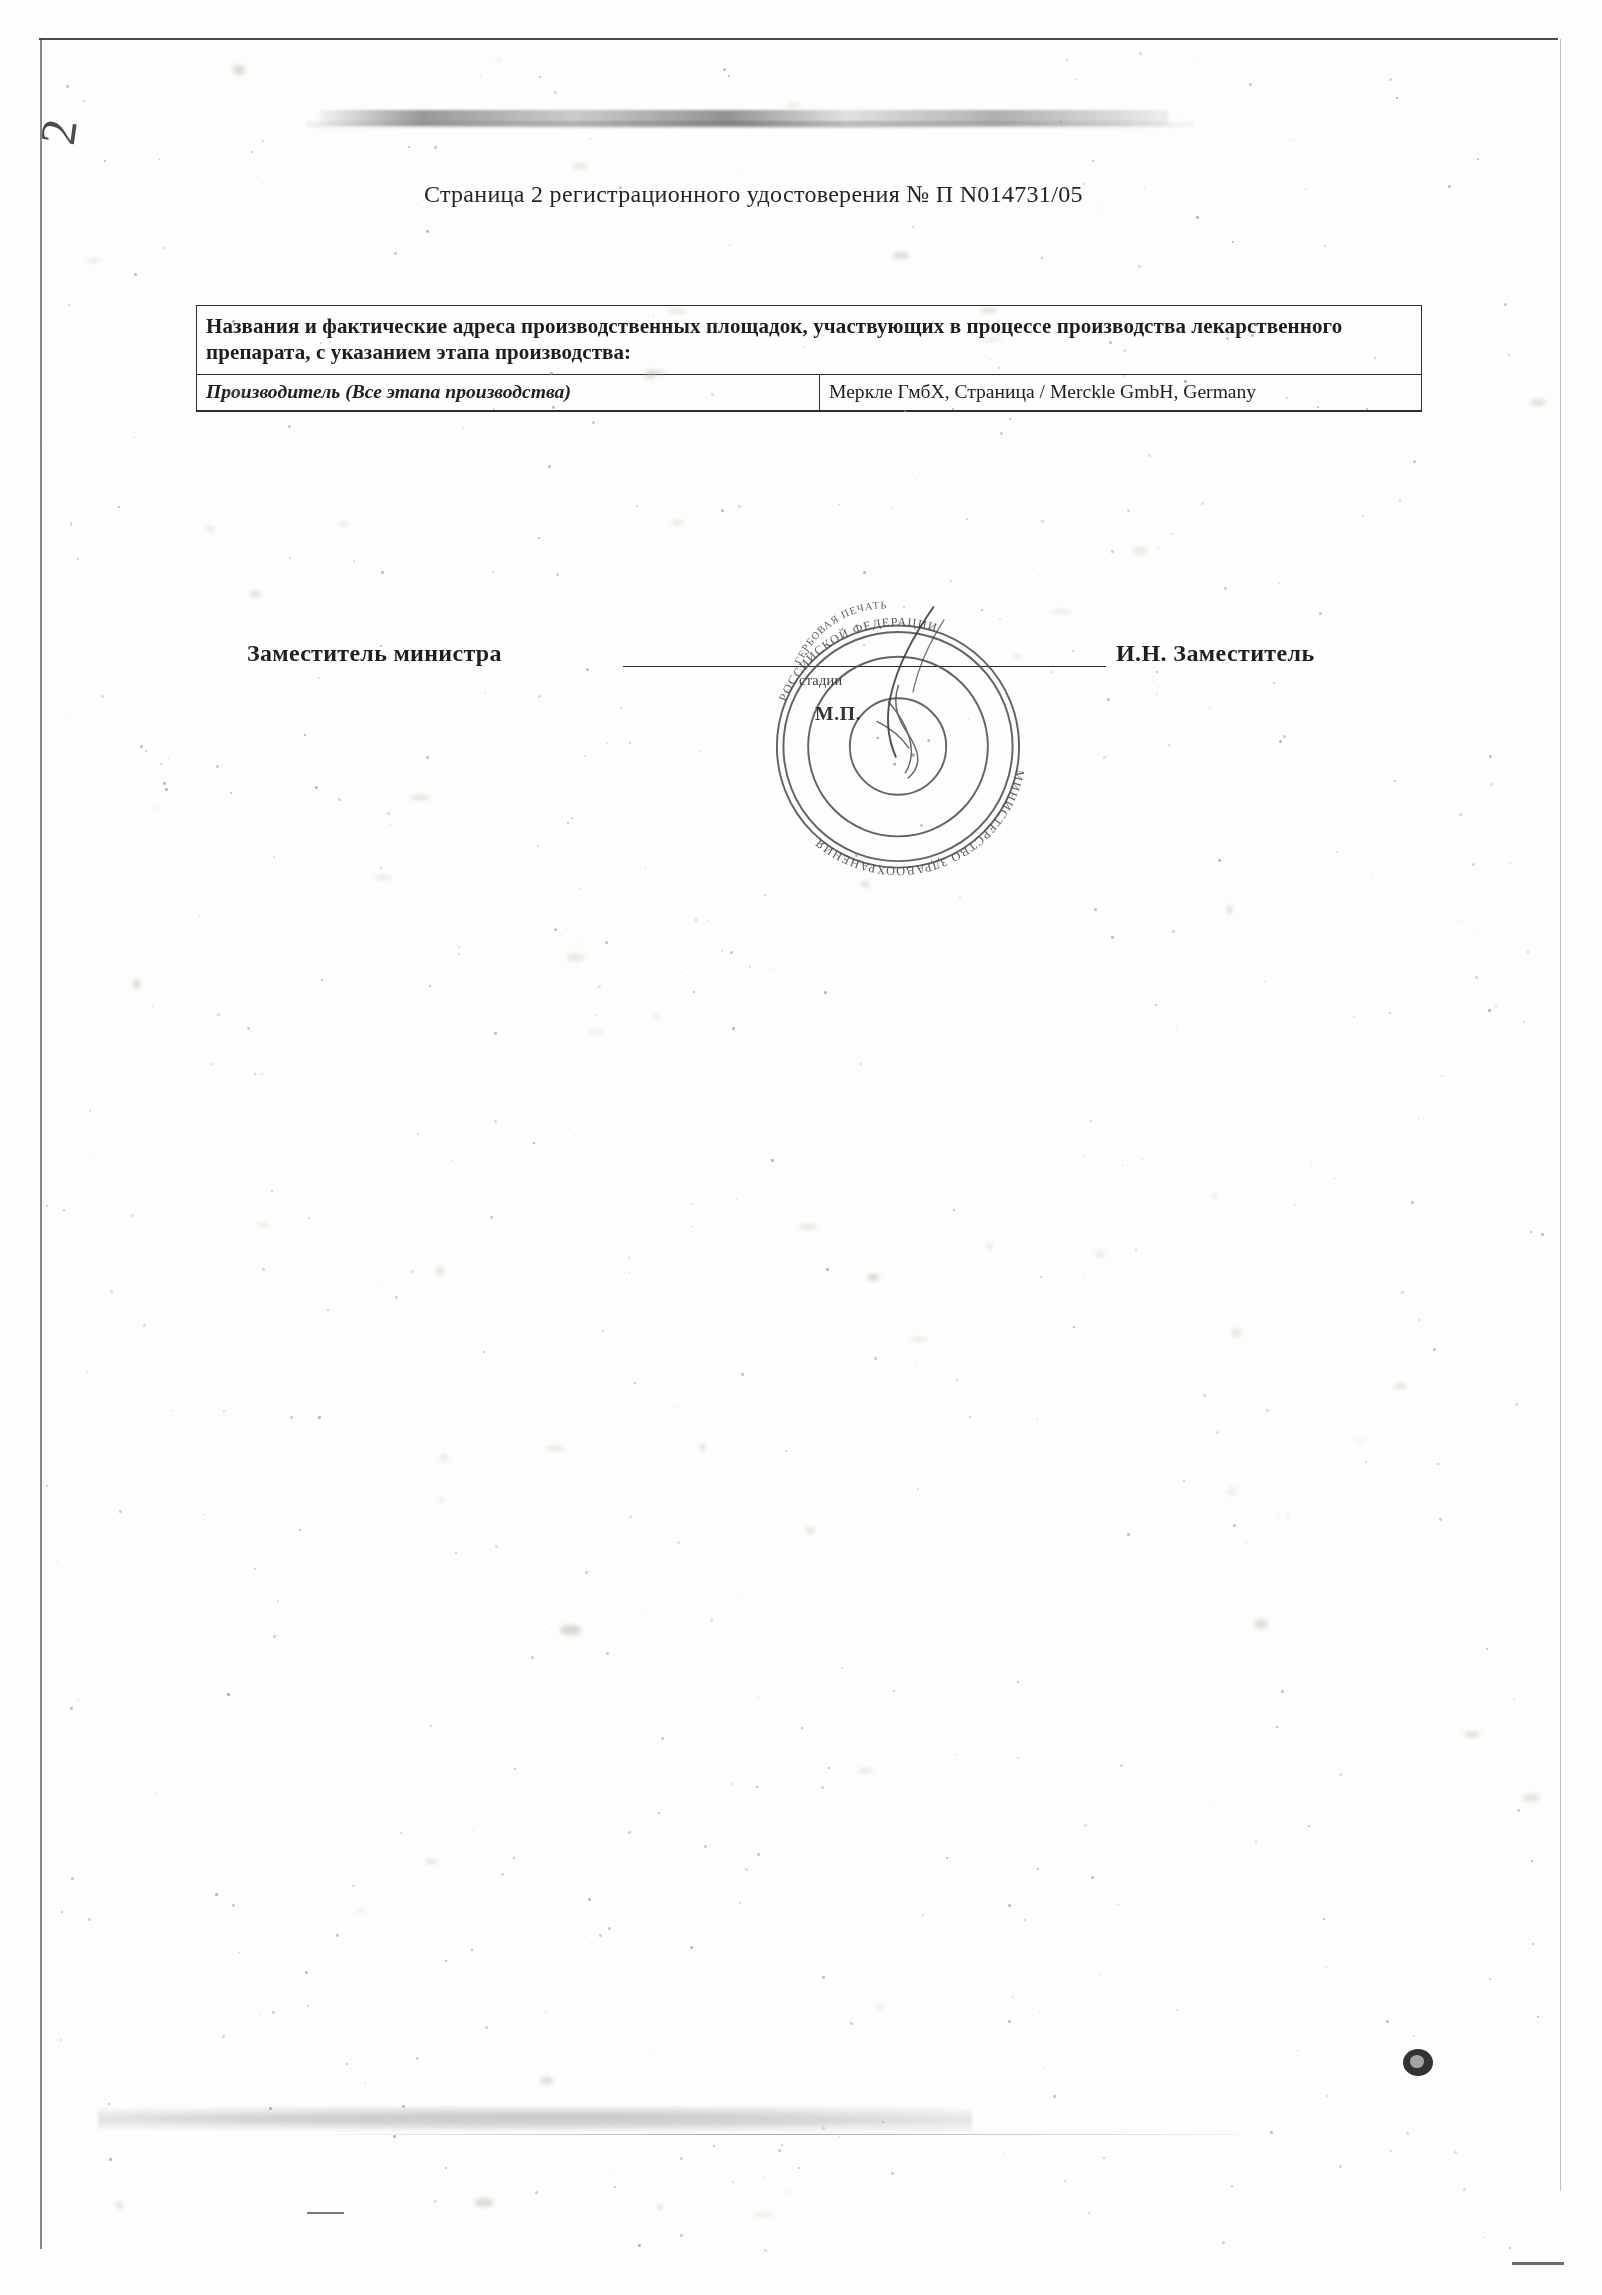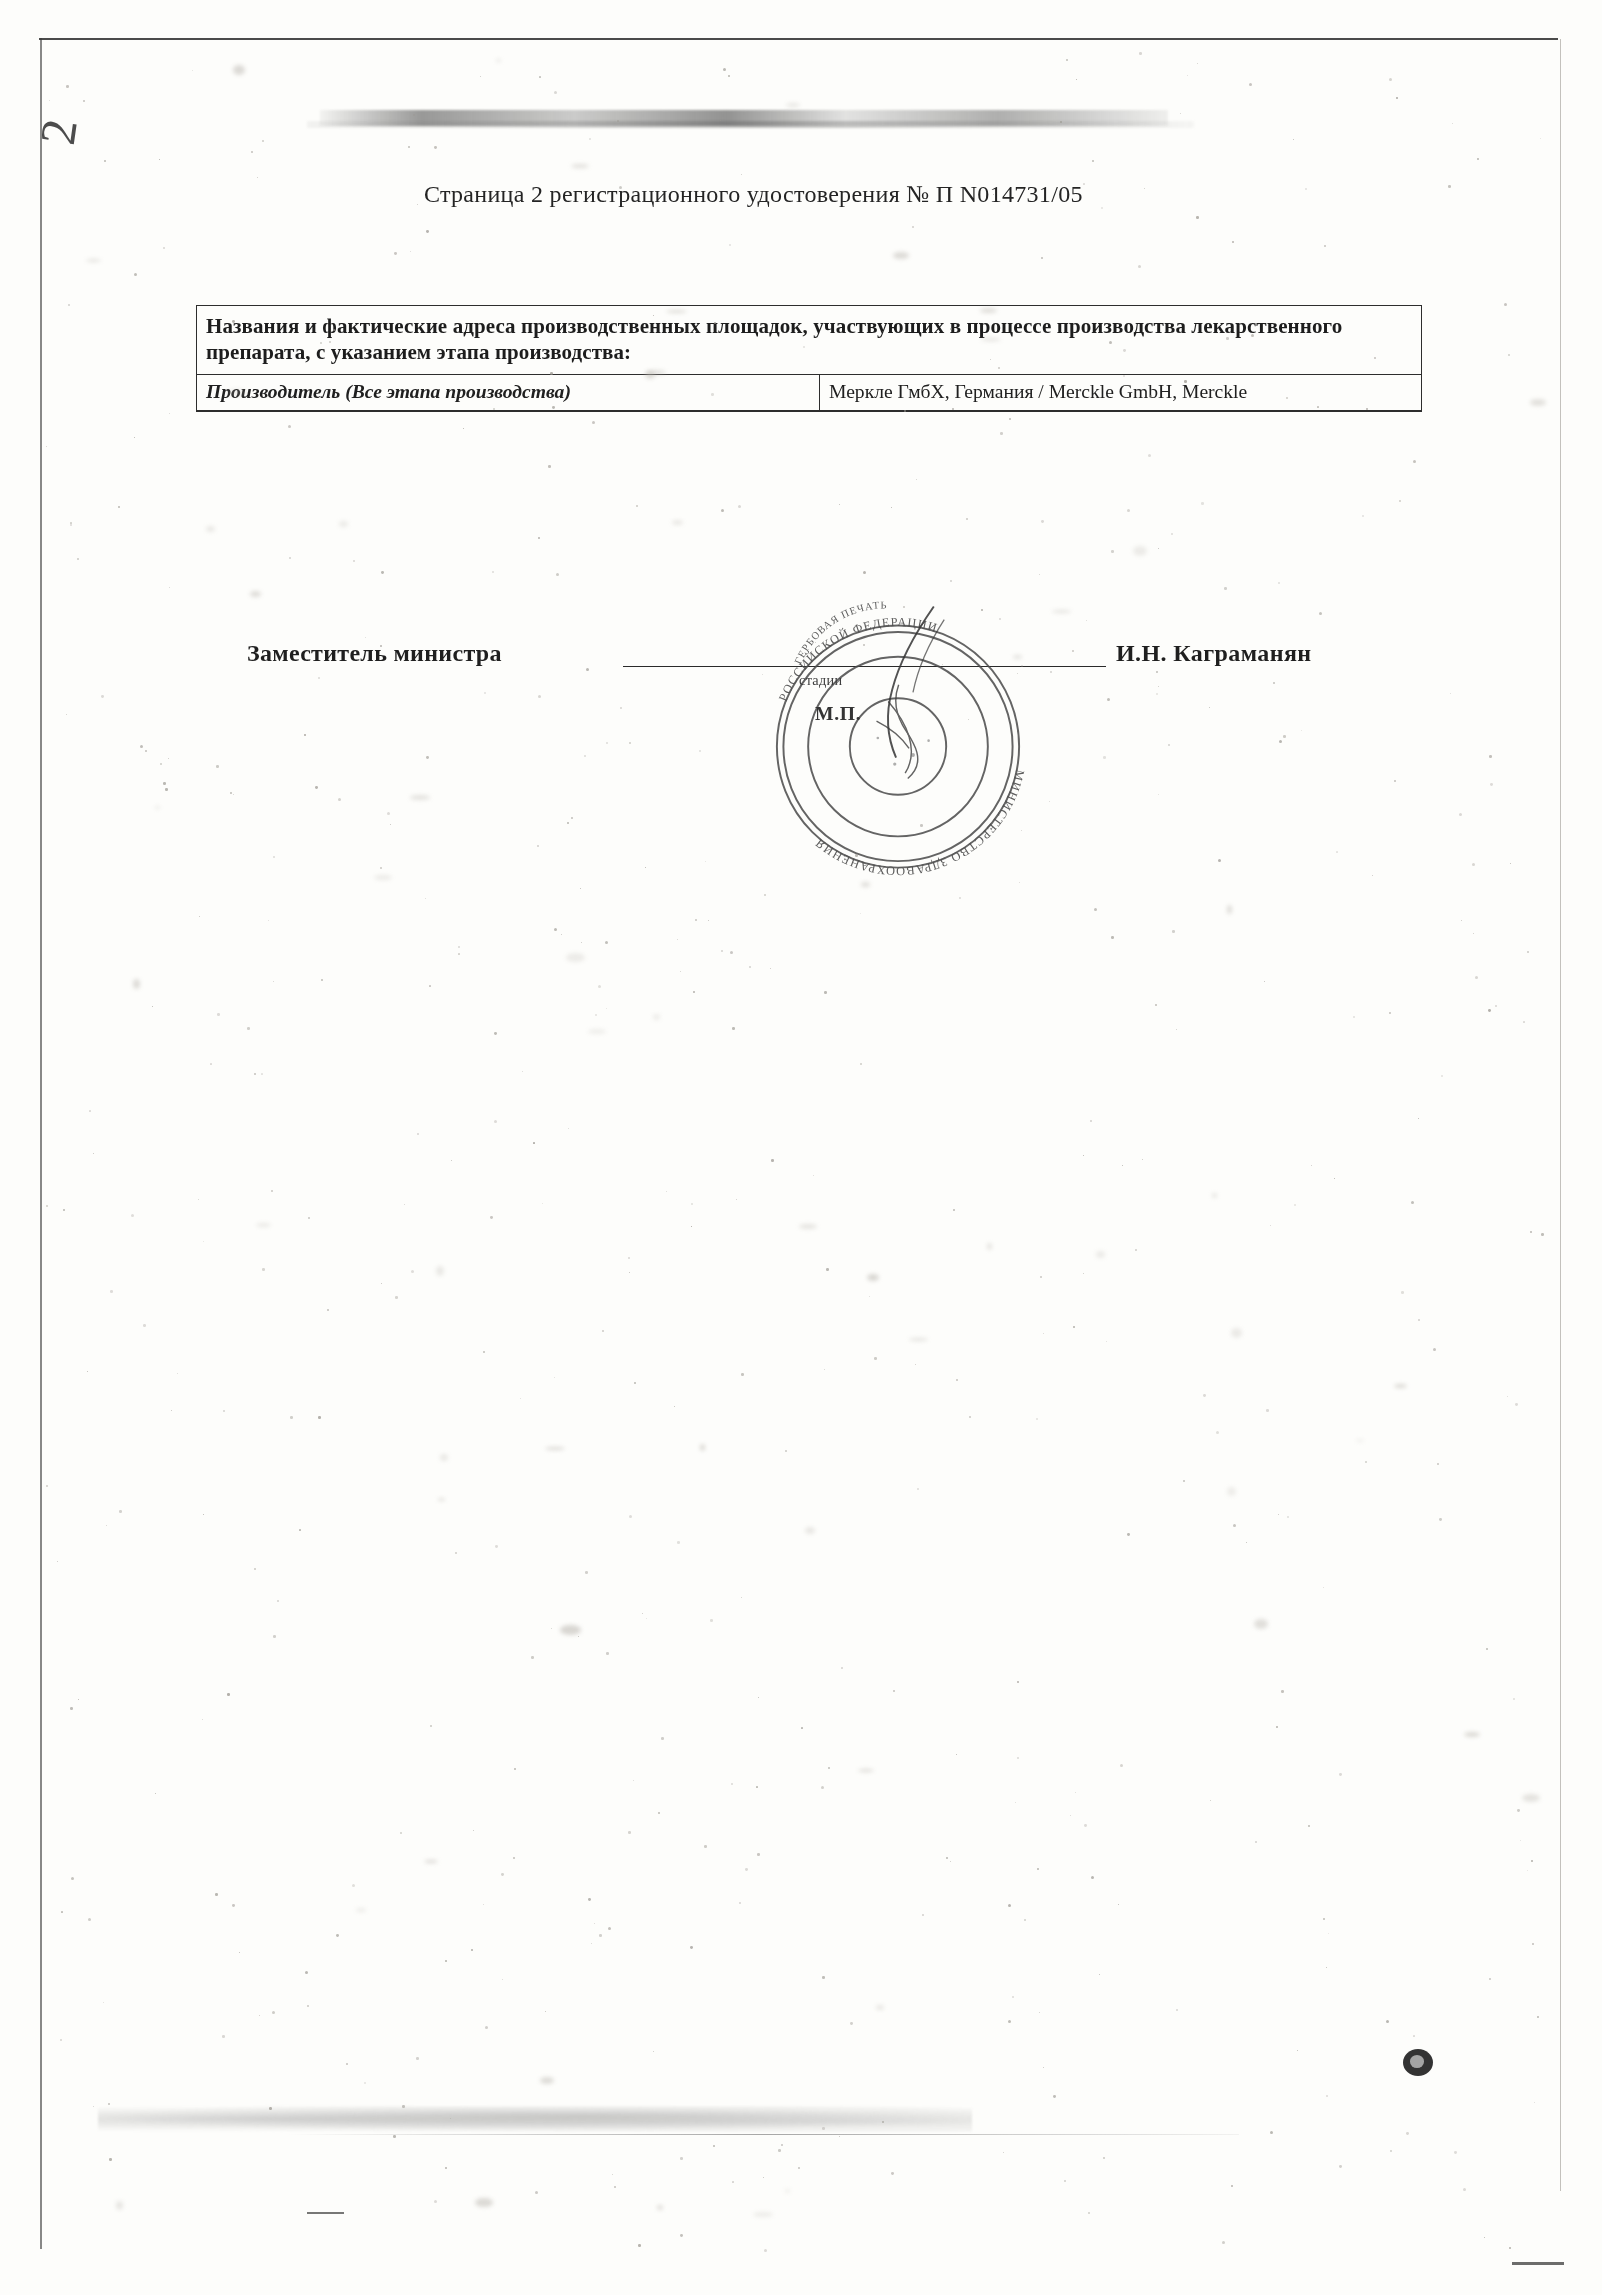--- a/index.html
+++ b/index.html
@@ -279,27 +279,27 @@
 
   <div class="scan-band"></div>
   <div class="scan-band2"></div>
 
   <div class="doc-heading">Страница  2 регистрационного удостоверения № П N014731/05</div>
 
   <div class="tbl">
     <div class="tbl-title">Названия и фактические адреса производственных площадок, участвующих в процессе производства лекарственного препарата, с указанием этапа производства:</div>
     <div class="tbl-row">
       <div class="tbl-cell-left">Производитель (Все этапа производства)</div>
-      <div class="tbl-cell-right">Меркле ГмбХ, Германия / Merckle GmbH, Merckle</div>
+      <div class="tbl-cell-right">Меркле ГмбХ, Страница / Merckle GmbH, Germany</div>
     </div>
   </div>
 
   <div class="sig-label">Заместитель министра</div>
   <div class="sig-line"></div>
-  <div class="sig-name">И.Н. Каграманян</div>
+  <div class="sig-name">И.Н. Заместитель</div>
 
   <div class="stamp">
     <svg width="320" height="293" viewBox="0 0 490 450">
       <defs>
         <path id="outerArc" d="M 60,245 A 185,185 0 1 1 430,245"></path>
         <path id="outerArcBottom" d="M 430,245 A 185,185 0 1 1 60,245"></path>
         <path id="innerArc" d="M 105,245 A 140,140 0 1 1 345,245"></path>
       </defs>
       <g fill="none" stroke="#4a4a4a" stroke-width="3" opacity="0.85">
         <circle cx="245" cy="245" r="186"></circle>

